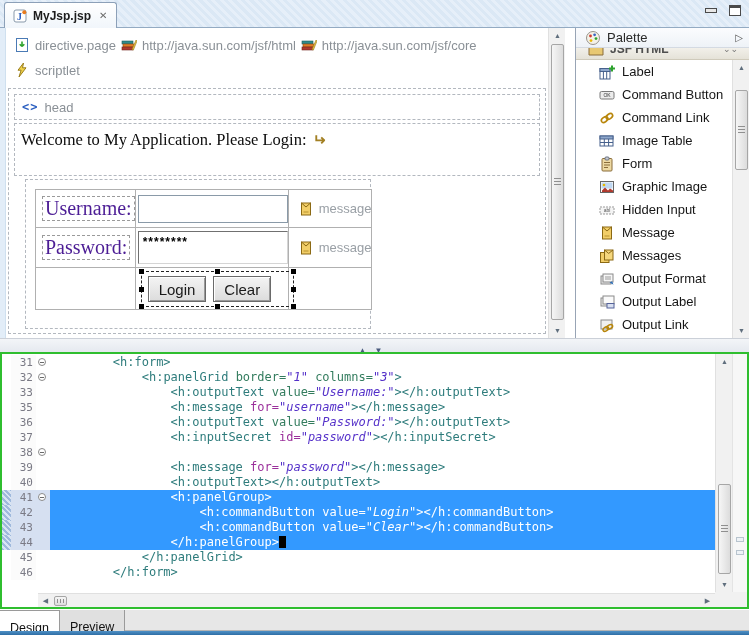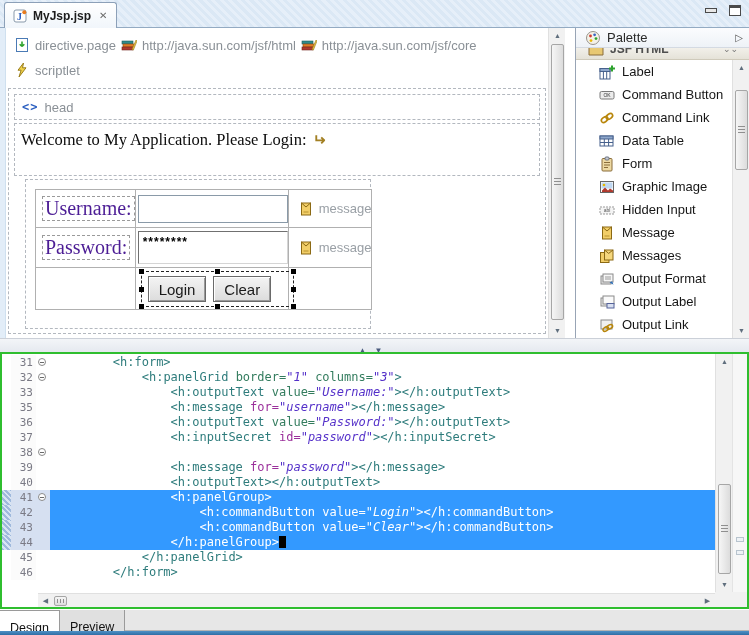--- a/index.html
+++ b/index.html
@@ -341,21 +341,21 @@
           <div class="pal-item">
             <span class="icon16">
               <svg viewBox="0 0 16 16">
                 <rect x="1" y="3" width="13" height="10" fill="#fff" stroke="#46608c"></rect>
                 <rect x="1" y="3" width="13" height="3" fill="#8fa8cc" stroke="#46608c"></rect>
                 <line x1="1" y1="9.5" x2="14" y2="9.5" stroke="#46608c"></line>
                 <line x1="5.3" y1="6" x2="5.3" y2="13" stroke="#46608c"></line>
                 <line x1="9.6" y1="6" x2="9.6" y2="13" stroke="#46608c"></line>
               </svg>
             </span>
-            <span class="lbl">Data Table</span>
+            <span class="lbl">Image Table</span>
           </div>
           <div class="pal-item">
             <span class="icon16">
               <svg viewBox="0 0 16 16">
                 <rect x="3" y="2.5" width="10" height="12.5" rx="1" fill="#edd9a3" stroke="#8a6d3b"></rect>
                 <rect x="6" y="1" width="4" height="3" rx="1" fill="#c9cdd6" stroke="#6b7280"></rect>
                 <line x1="5" y1="6.5" x2="11" y2="6.5" stroke="#8a6d3b"></line>
                 <line x1="5" y1="9" x2="11" y2="9" stroke="#8a6d3b"></line>
                 <line x1="5" y1="11.5" x2="9" y2="11.5" stroke="#8a6d3b"></line>
               </svg>

